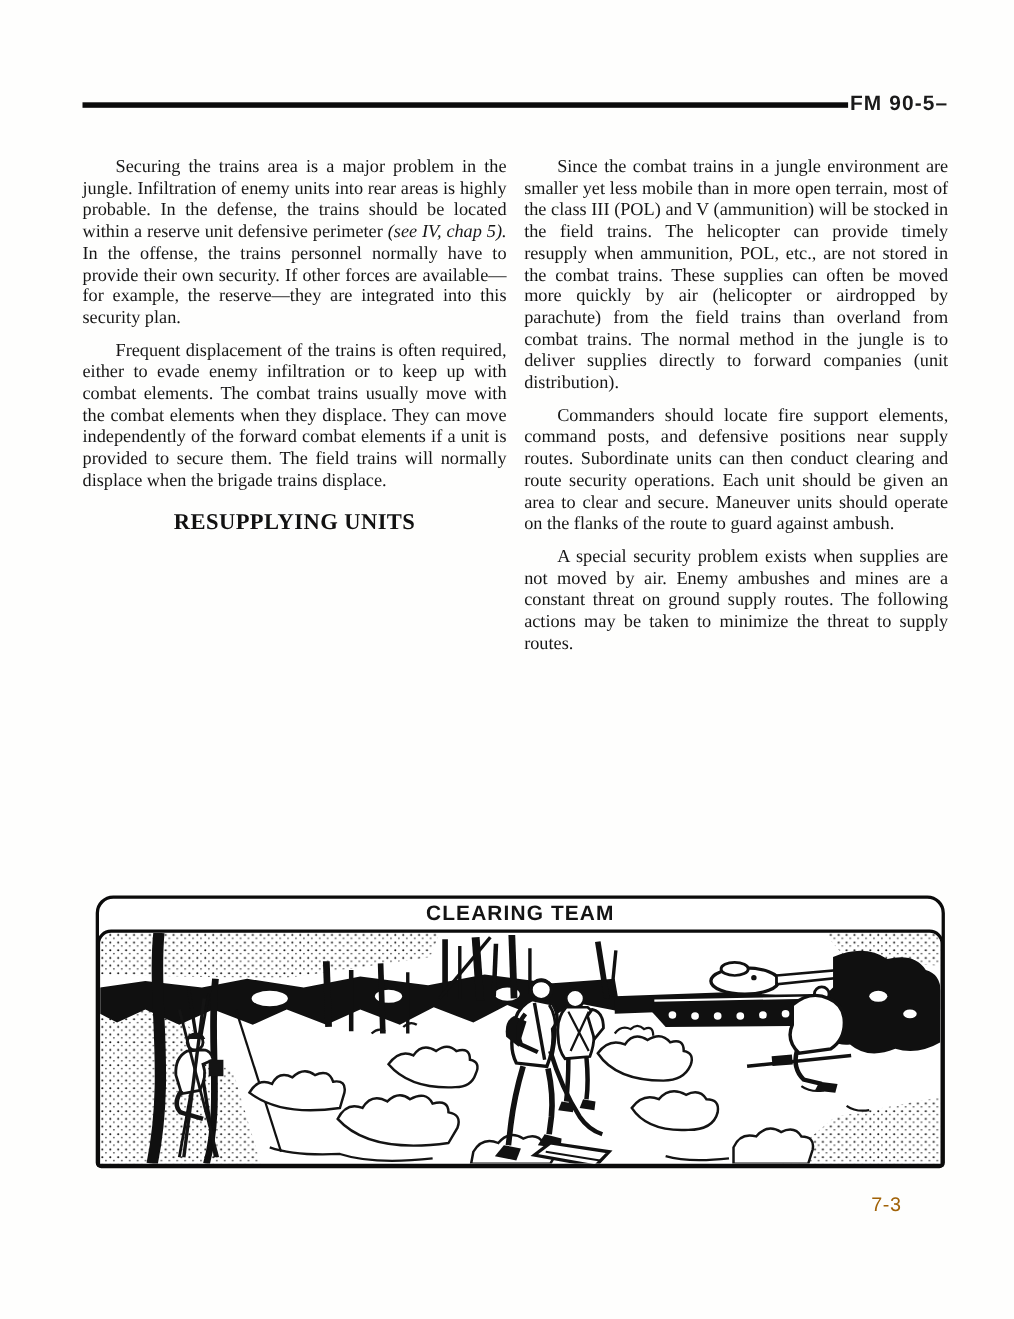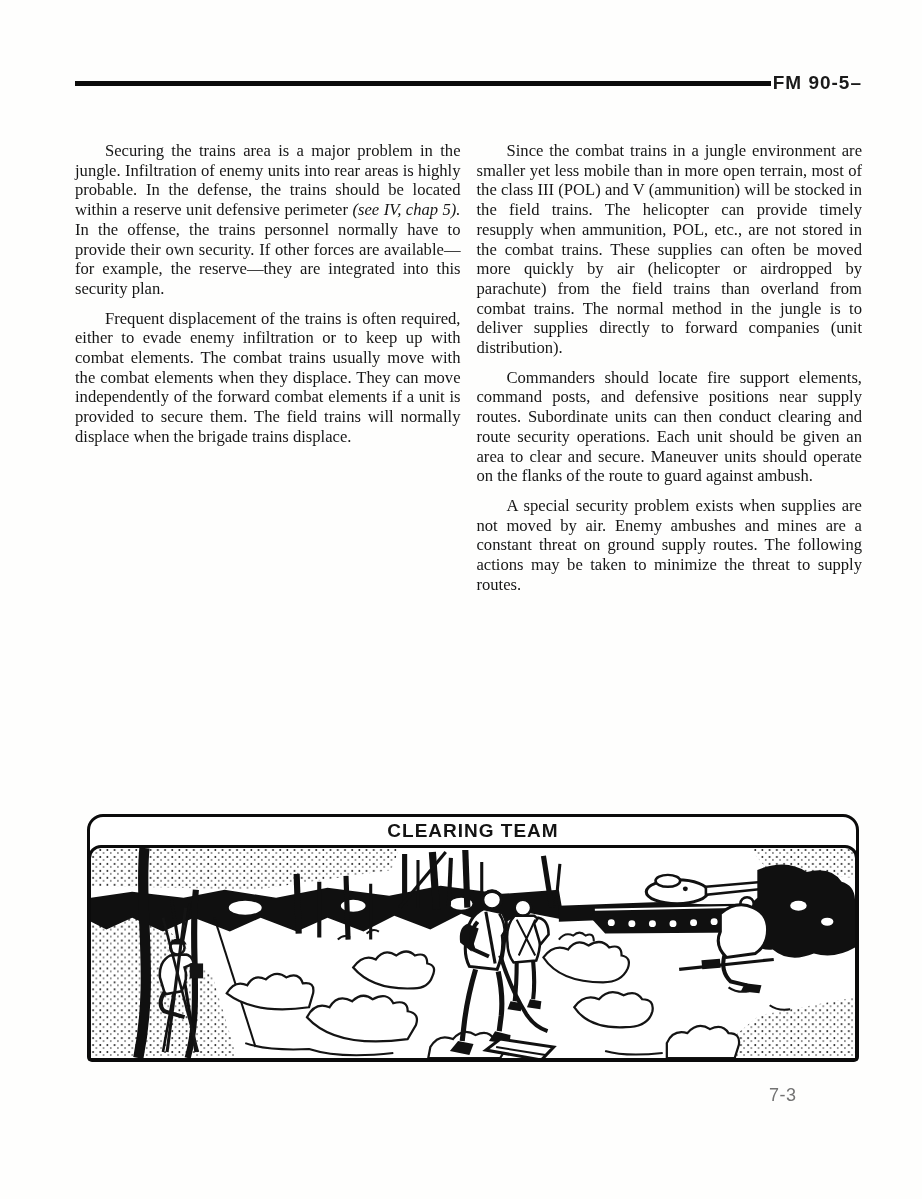--- a/index.html
+++ b/index.html
@@ -2,21 +2,21 @@
 <html><head>
 <meta charset="utf-8">
 <style>
   html,body { margin:0; padding:0; background:#e8e8e8; }
   .page {
     position:relative; width:922px; height:1199px; margin:0 auto;
     background:#fefefd; color:#161616; overflow:hidden;
     font-family:"Liberation Serif","DejaVu Serif",serif;
   }
   
-  .header { position:absolute; top:72px; left:75px; width:787px; display:flex; align-items:center;text-align:center; }
+  .header { position:absolute; top:84px; left:75px; width:787px; display:flex; align-items:center;text-align:center; }
   .header-rule { flex:1; height:5px; background:#0b0b0b; }
   .header-id {
     font-family:"Liberation Sans","DejaVu Sans",sans-serif;
     font-weight:bold; font-size:19px; letter-spacing:1px;
     margin-left:2px; white-space:nowrap; color:#1a1a1a;
   }
   
   .columns { position:absolute; top:141px; left:75px; width:787px; display:flex; gap:16px; }
   .col { width:386px; text-align:justify; font-size:16.6px; line-height:19.7px; }
   .col p { margin:0 0 10px 0; text-indent:30px; }
@@ -40,40 +40,41 @@
     font-weight:bold; font-size:19px; letter-spacing:1px; color:#141414;
   }
   .figure-inner {
     position:absolute; top:31px; left:1px; right:1px; bottom:1px;
     border:3px solid #0b0b0b; border-radius:13px 13px 2px 2px;
     overflow:hidden; background:#fff;
   }
   .figure-inner svg { display:block; width:100%; height:100%; }
   
   .page-number {
-    position:absolute; left:769px; top:1085px;
+    position:absolute; left:792px; top:1085px;
     font-family:"Liberation Sans","DejaVu Sans",sans-serif;
-    font-size:18px; color:#737373; letter-spacing:0.5px;
+    font-size:18px; color:#a16207; letter-spacing:0.5px;
   }
 </style>
 </head>
 <body>
 
 <div class="page">
 
   <div class="header">
     <div class="header-rule"></div>
     <span class="header-id">FM 90-5–</span>
   </div>
 
   <div class="columns">
 
     <div class="col">
       <p><span>Securing the trains area is a major problem in the jungle. Infiltration of enemy units into rear areas is highly probable. In the defense, the trains should be located within a reserve unit defensive perimeter </span><span class="ital">(see IV, chap 5).</span><span> In the offense, the trains personnel normally have to provide their own security. If other forces are available—for example, the reserve—they are integrated into this security plan.</span></p>
       <p>Frequent displacement of the trains is often required, either to evade enemy infiltration or to keep up with combat elements. The combat trains usually move with the combat elements when they displace. They can move independently of the forward combat elements if a unit is provided to secure them. The field trains will normally displace when the brigade trains displace.</p>
+      <h2>RESUPPLYING UNITS</h2>
     </div>
 
     <div class="col">
       <p>Since the combat trains in a jungle environment are smaller yet less mobile than in more open terrain, most of the class III (POL) and V (ammunition) will be stocked in the field trains. The helicopter can provide timely resupply when ammunition, POL, etc., are not stored in the combat trains. These supplies can often be moved more quickly by air (helicopter or airdropped by parachute) from the field trains than overland from combat trains. The normal method in the jungle is to deliver supplies directly to forward companies (unit distribution).</p>
       <p>Commanders should locate fire support elements, command posts, and defensive positions near supply routes. Subordinate units can then conduct clearing and route security operations. Each unit should be given an area to clear and secure. Maneuver units should operate on the flanks of the route to guard against ambush.</p>
       <p>A special security problem exists when supplies are not moved by air. Enemy ambushes and mines are a constant threat on ground supply routes. The following actions may be taken to minimize the threat to supply routes.</p>
     </div>
 
   </div>
 

